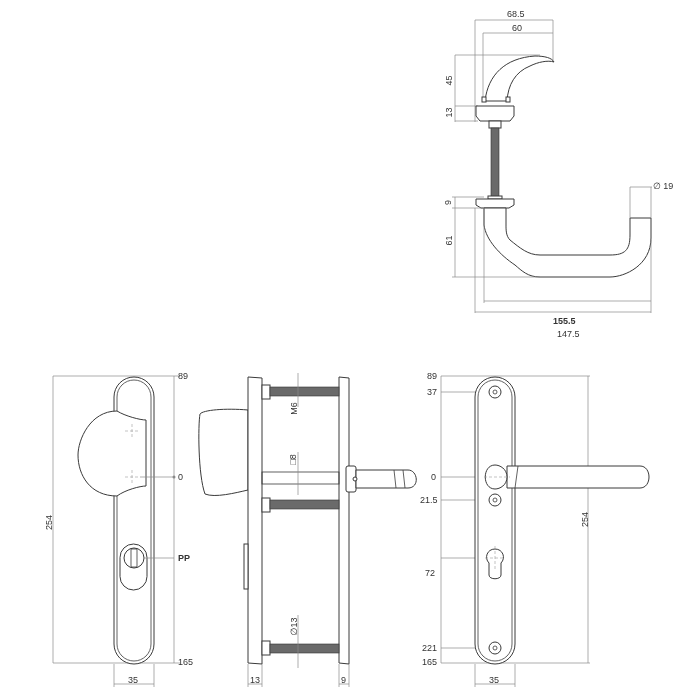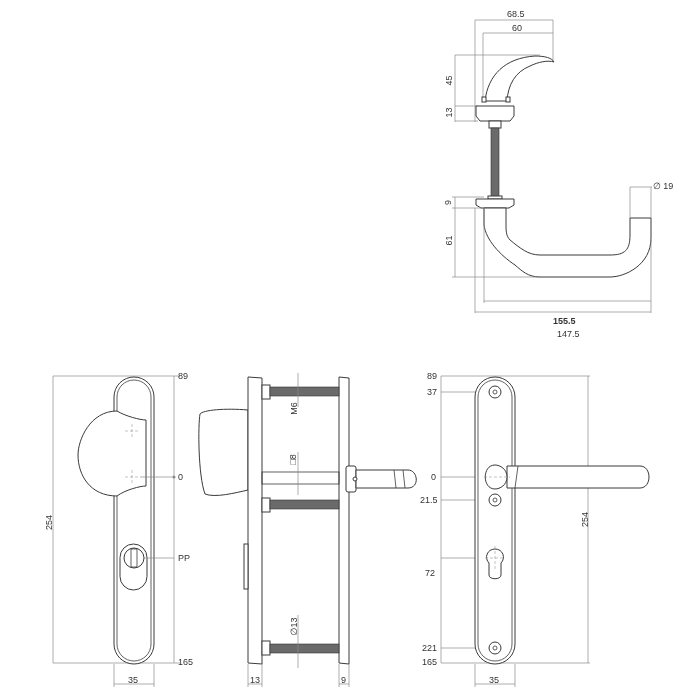--- a/index.html
+++ b/index.html
@@ -168,21 +168,21 @@
 <span class="lbl rot" style="left:444px;top:76px;">45</span>
 <span class="lbl rot" style="left:444px;top:108px;">13</span>
 <span class="lbl rot" style="left:446px;top:198px;">9</span>
 <span class="lbl rot" style="left:444px;top:236px;">61</span>
 <span class="lbl" style="left:632px;top:182px;margin-left:21px;">∅ 19</span>
 <span class="lbl" style="left:557px;top:292px;margin-top:38px;">147.5</span>
 <span class="lbl" style="left:553px;top:317px;font-weight:bold;">155.5</span>
 
 <span class="lbl" style="left:178px;top:372px;">89</span>
 <span class="lbl" style="left:178px;top:473px;">0</span>
-<span class="lbl" style="left:178px;top:554px;">PP</span>
+<span class="lbl" style="left:178px;top:554px;font-weight:bold;">PP</span>
 <span class="lbl" style="left:178px;top:658px;">165</span>
 <span class="lbl rot" style="left:42px;top:518px;">254</span>
 <span class="lbl" style="left:128px;top:676px;">35</span>
 
 <span class="lbl rot" style="left:288px;top:404px;">M6</span>
 <span class="lbl rot" style="left:288px;top:455px;">□8</span>
 <span class="lbl rot" style="left:286px;top:622px;">∅13</span>
 <span class="lbl" style="left:250px;top:676px;">13</span>
 <span class="lbl" style="left:341px;top:676px;">9</span>
 

